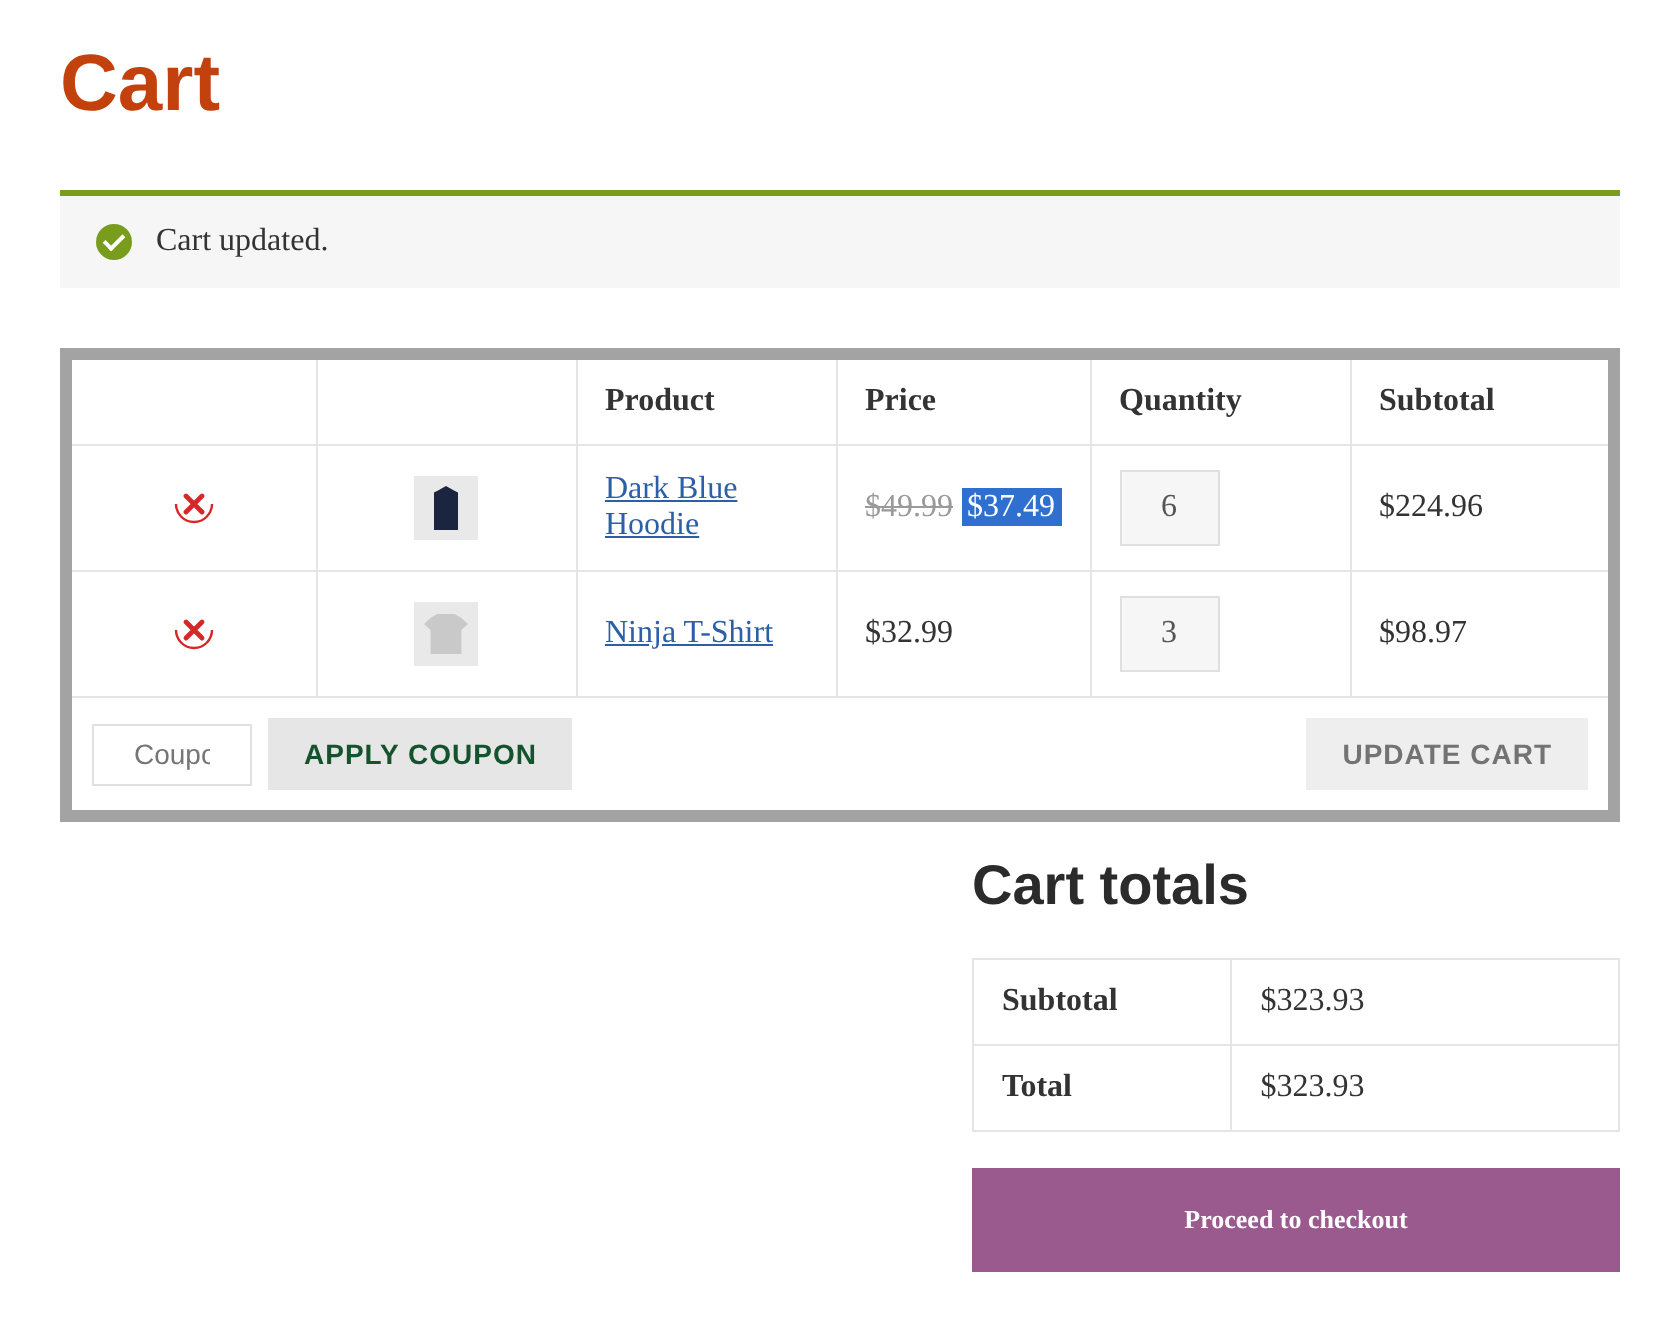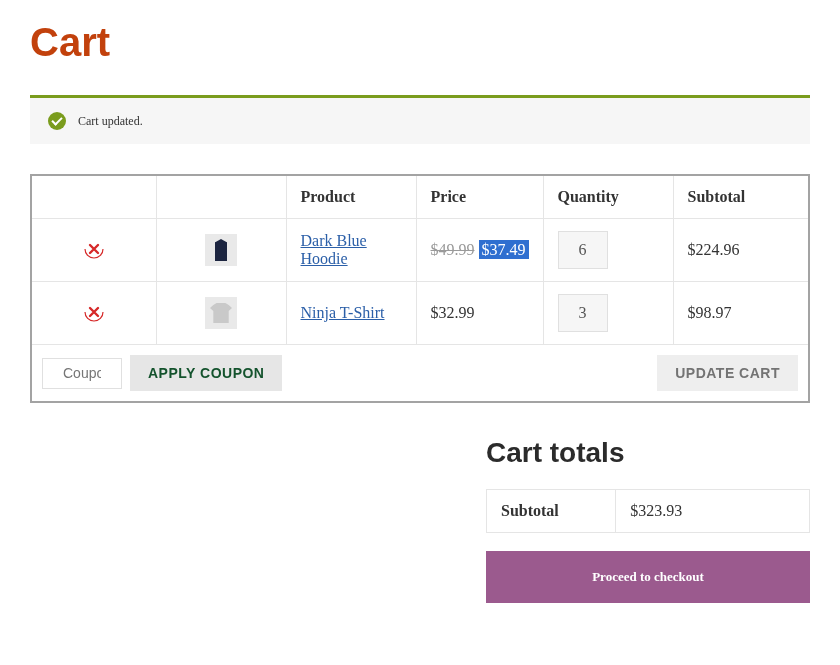--- a/index.html
+++ b/index.html
@@ -36,27 +36,27 @@
     }
     .icon-check::before {
       content: "";
       display: block;
       width: 8px; height: 4px;
       border-left: 2px solid #fff;
       border-bottom: 2px solid #fff;
       transform: rotate(-45deg);
       margin-top: -2px;
     }
-    .notice-text { color: #333; font-size: 12px; }
+    .notice-text { color: #333; font-size: 16px; }
 
     table.cart {
       width: 100%;
       border-collapse: collapse;
-      border: 2px solid #a3a3a3;
-      margin-bottom: 34px;
+      border: 6px solid #a3a3a3;
+      margin-bottom: 16px;
       font-family: Georgia, serif;
     }
     table.cart th, table.cart td {
       border: 1px solid #e5e5e5;
       padding: 12px 14px;
       text-align: left;
       font-size: 16px;
       color: #333;
       vertical-align: middle;
     }
@@ -283,16 +283,20 @@
 </table>
 
 <div class="totals-wrap">
   <h2 class="totals-title">Cart totals</h2>
   <table class="totals">
     <tbody>
         <tr>
       <th>Subtotal</th>
       <td>$323.93</td>
     </tr>
+    <tr>
+      <th>Total</th>
+      <td>$323.93</td>
+    </tr>
   </tbody>
     </table>
   <button class="checkout-btn">Proceed to checkout</button>
 </div>
 
 </body></html>

